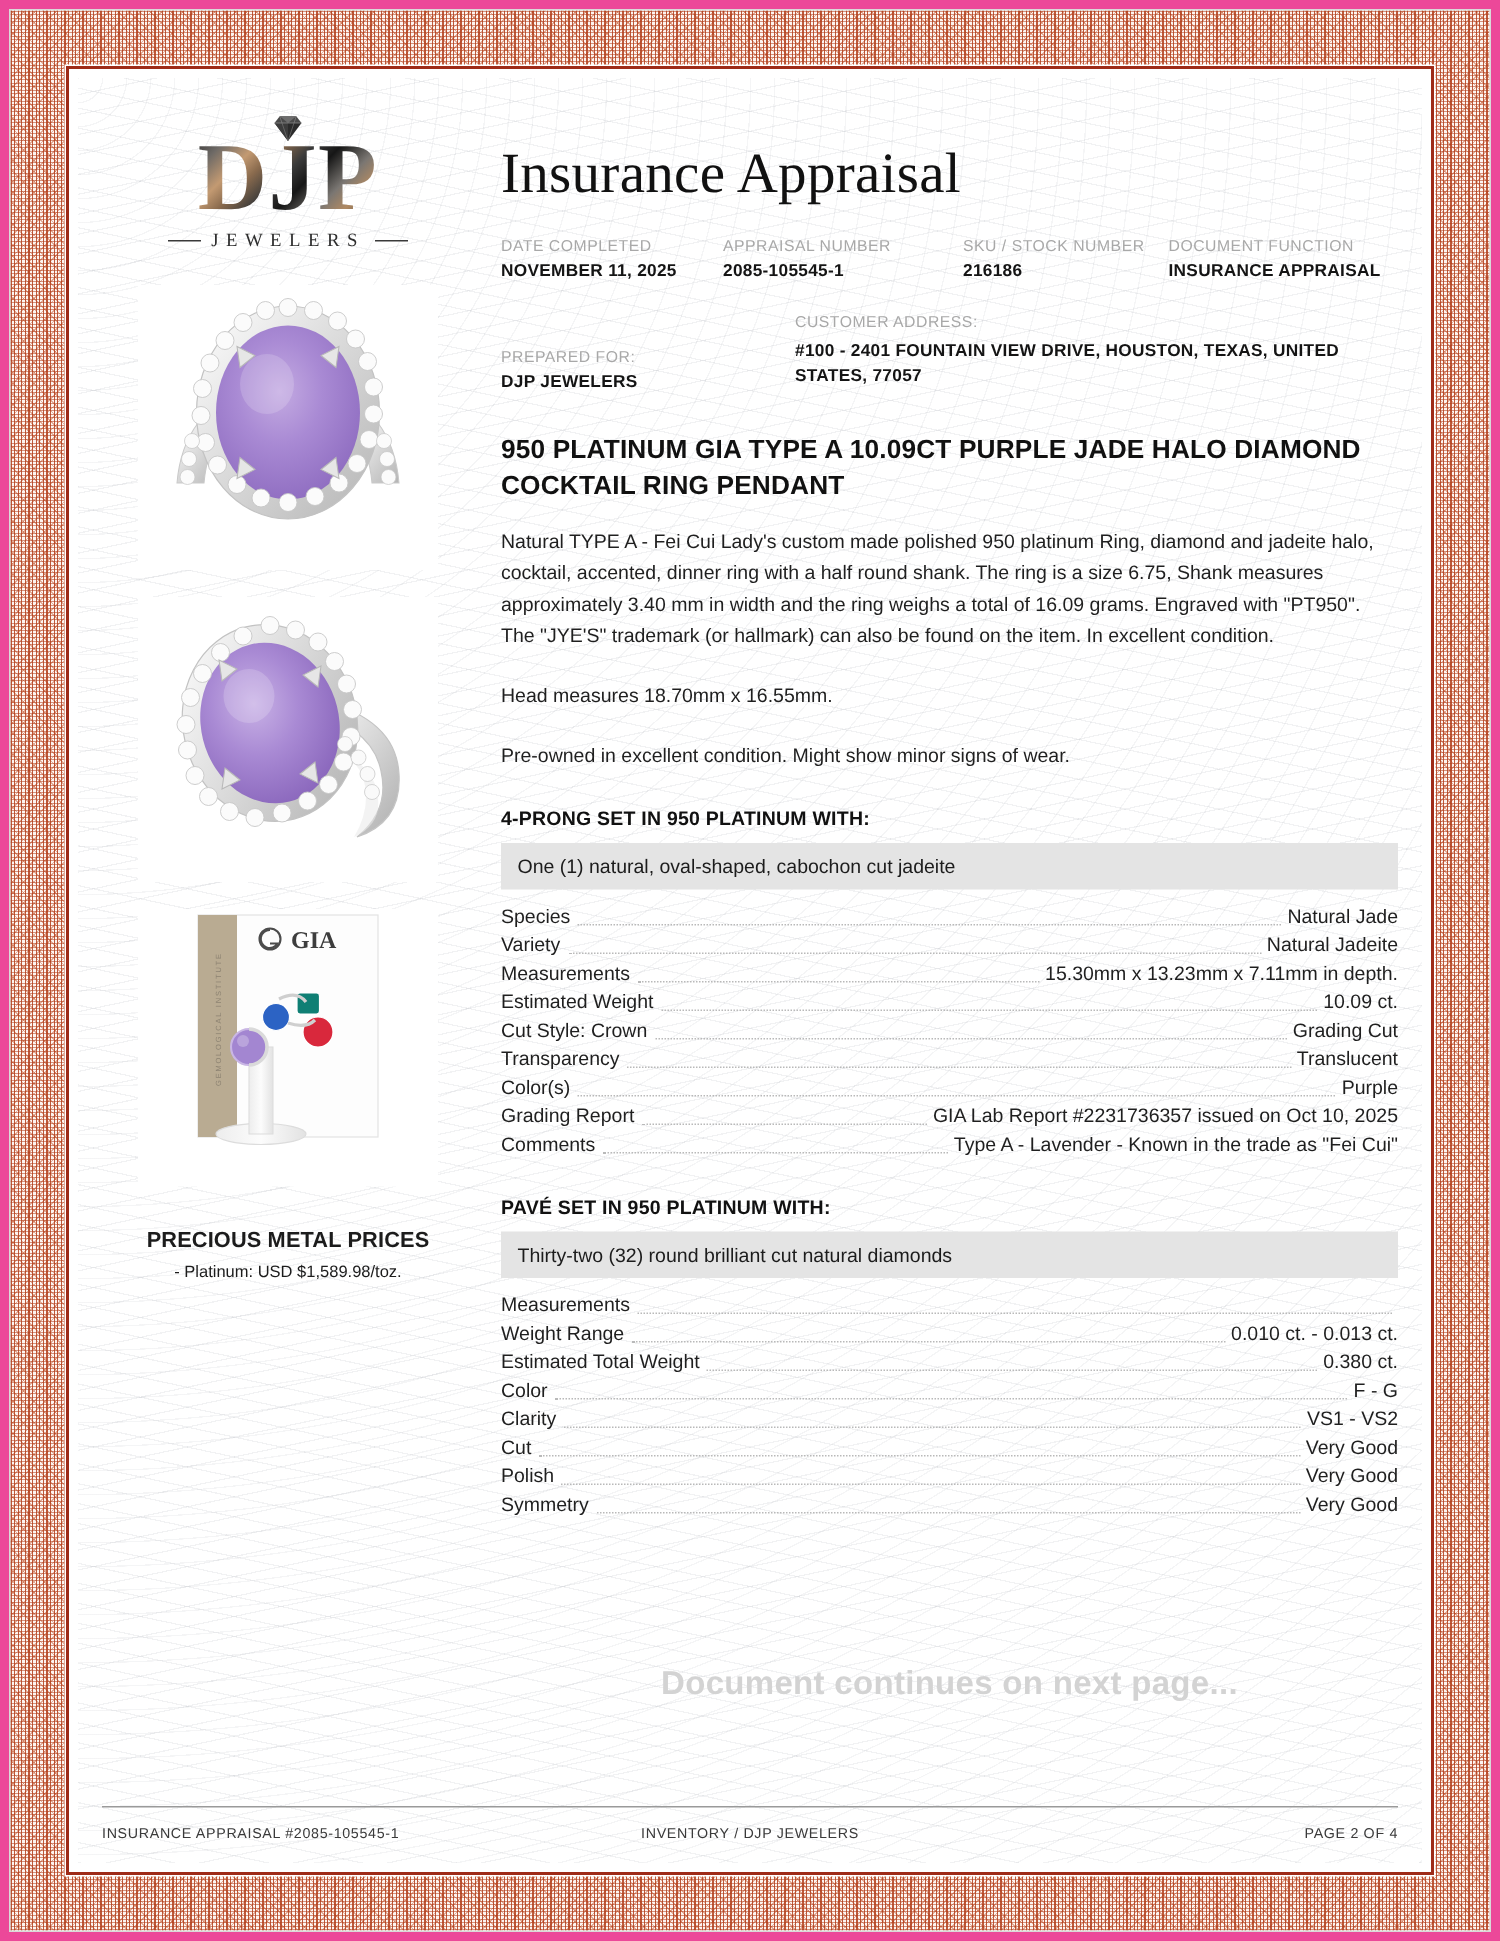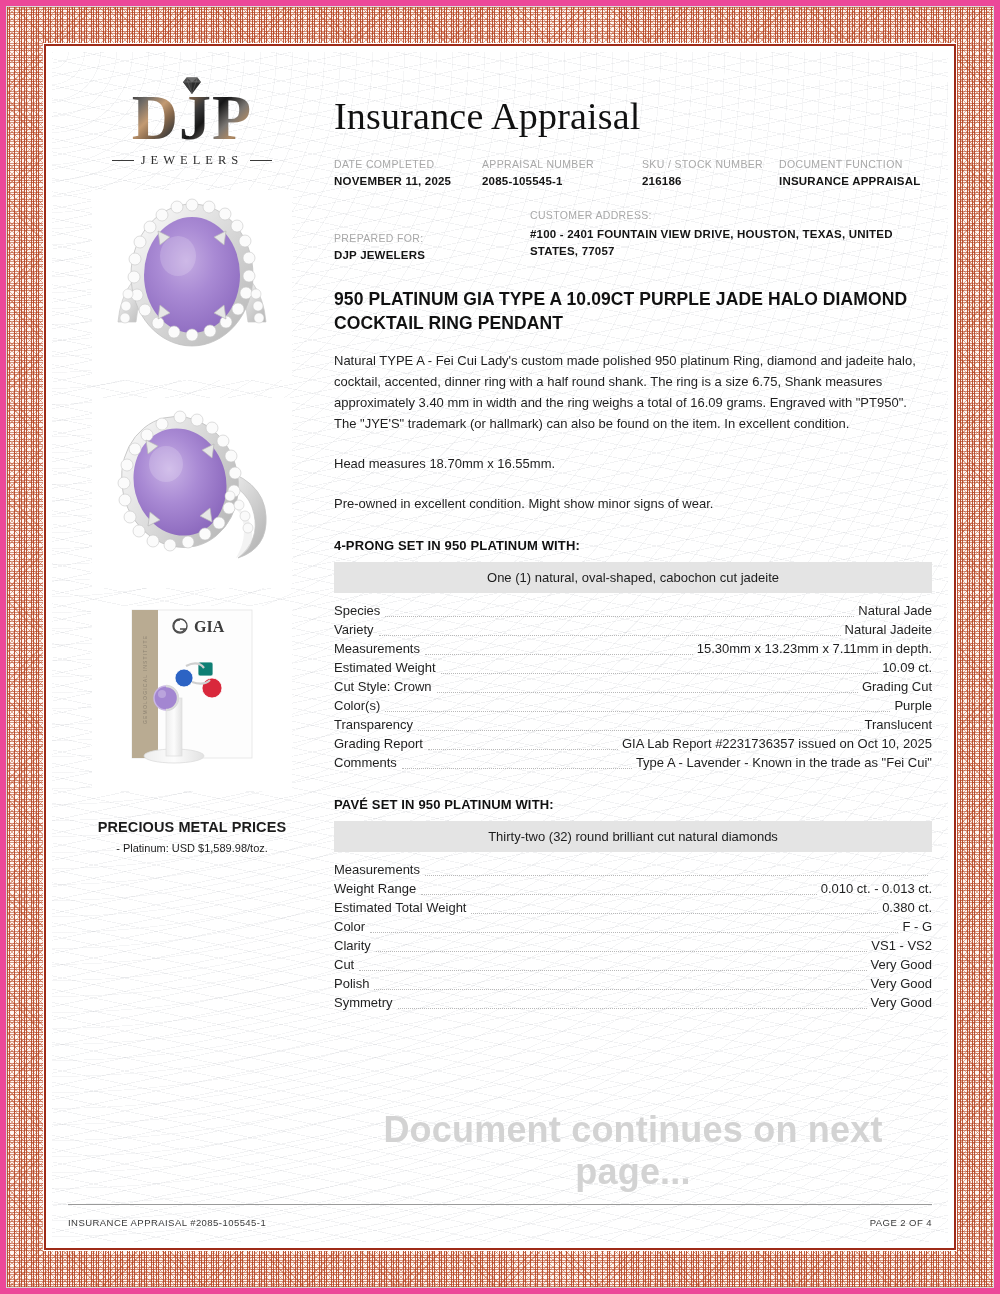--- a/index.html
+++ b/index.html
@@ -166,21 +166,21 @@
 
   
   .section-head {
     font-size: 13px; font-weight: 700; color: #111111;
     margin-top: 24px; letter-spacing: 0.15px;
   }
   .band {
     background: #e4e4e4;
     padding: 8px 11px;
     margin-top: 9px;
-    font-size: 13px; color: #1c1c1c; text-align: center;
+    font-size: 13px; color: #1c1c1c;
   }
 
   
   .spec-table { margin-top: 9px; }
   .spec-row {
     display: flex; align-items: flex-end;
     font-size: 13px; color: #1f1f1f;
     line-height: 1.46;
   }
   .spec-key { white-space: nowrap; }
@@ -188,21 +188,21 @@
     flex: 1;
     border-bottom: 1px dotted #b9b9b9;
     margin: 0 4px 4px 5px;
     height: 1px;
   }
   .spec-val { white-space: nowrap; text-align: right; }
 
   
   .continues {
     text-align: center;
-    font-size: 36px; font-weight: 700;
+    font-size: 22px; font-weight: 700;
     color: #d3d3d3;
     letter-spacing: 0.2px;
     margin-top: 96px;
   }
 
   
   .footer {
     position: absolute;
     left: 16px; right: 16px; bottom: 12px;
     border-top: 1px solid #9a9a9a;
@@ -485,28 +485,28 @@
             <span class="spec-key">Estimated Weight</span>
             <span class="spec-dots"></span>
             <span class="spec-val">10.09 ct.</span>
           </div>
           <div class="spec-row">
             <span class="spec-key">Cut Style: Crown</span>
             <span class="spec-dots"></span>
             <span class="spec-val">Grading Cut</span>
           </div>
           <div class="spec-row">
+            <span class="spec-key">Transparency</span>
+            <span class="spec-dots"></span>
+            <span class="spec-val">Translucent</span>
+          </div>
+          <div class="spec-row">
             <span class="spec-key">Color(s)</span>
             <span class="spec-dots"></span>
             <span class="spec-val">Purple</span>
-          </div>
-          <div class="spec-row">
-            <span class="spec-key">Transparency</span>
-            <span class="spec-dots"></span>
-            <span class="spec-val">Translucent</span>
           </div>
           <div class="spec-row">
             <span class="spec-key">Grading Report</span>
             <span class="spec-dots"></span>
             <span class="spec-val">GIA Lab Report #2231736357 issued on Oct 10, 2025</span>
           </div>
           <div class="spec-row">
             <span class="spec-key">Comments</span>
             <span class="spec-dots"></span>
             <span class="spec-val">Type A - Lavender - Known in the trade as "Fei Cui"</span>
@@ -558,20 +558,23 @@
           </div>
         </div>
 
         <div class="continues">Document continues on next page...</div>
       </div>
     </div>
 
     <div class="footer">
       <div class="footer-left">
         <span>INSURANCE APPRAISAL #2085-105545-1</span>
+      </div>
+      <div class="footer-center">
+        <span>INVENTORY / DJP JEWELERS</span>
       </div>
       <div class="footer-right">
         <span>PAGE 2 OF 4</span>
       </div>
     </div>
 
   </div>
 </div>
 
 </body></html>

